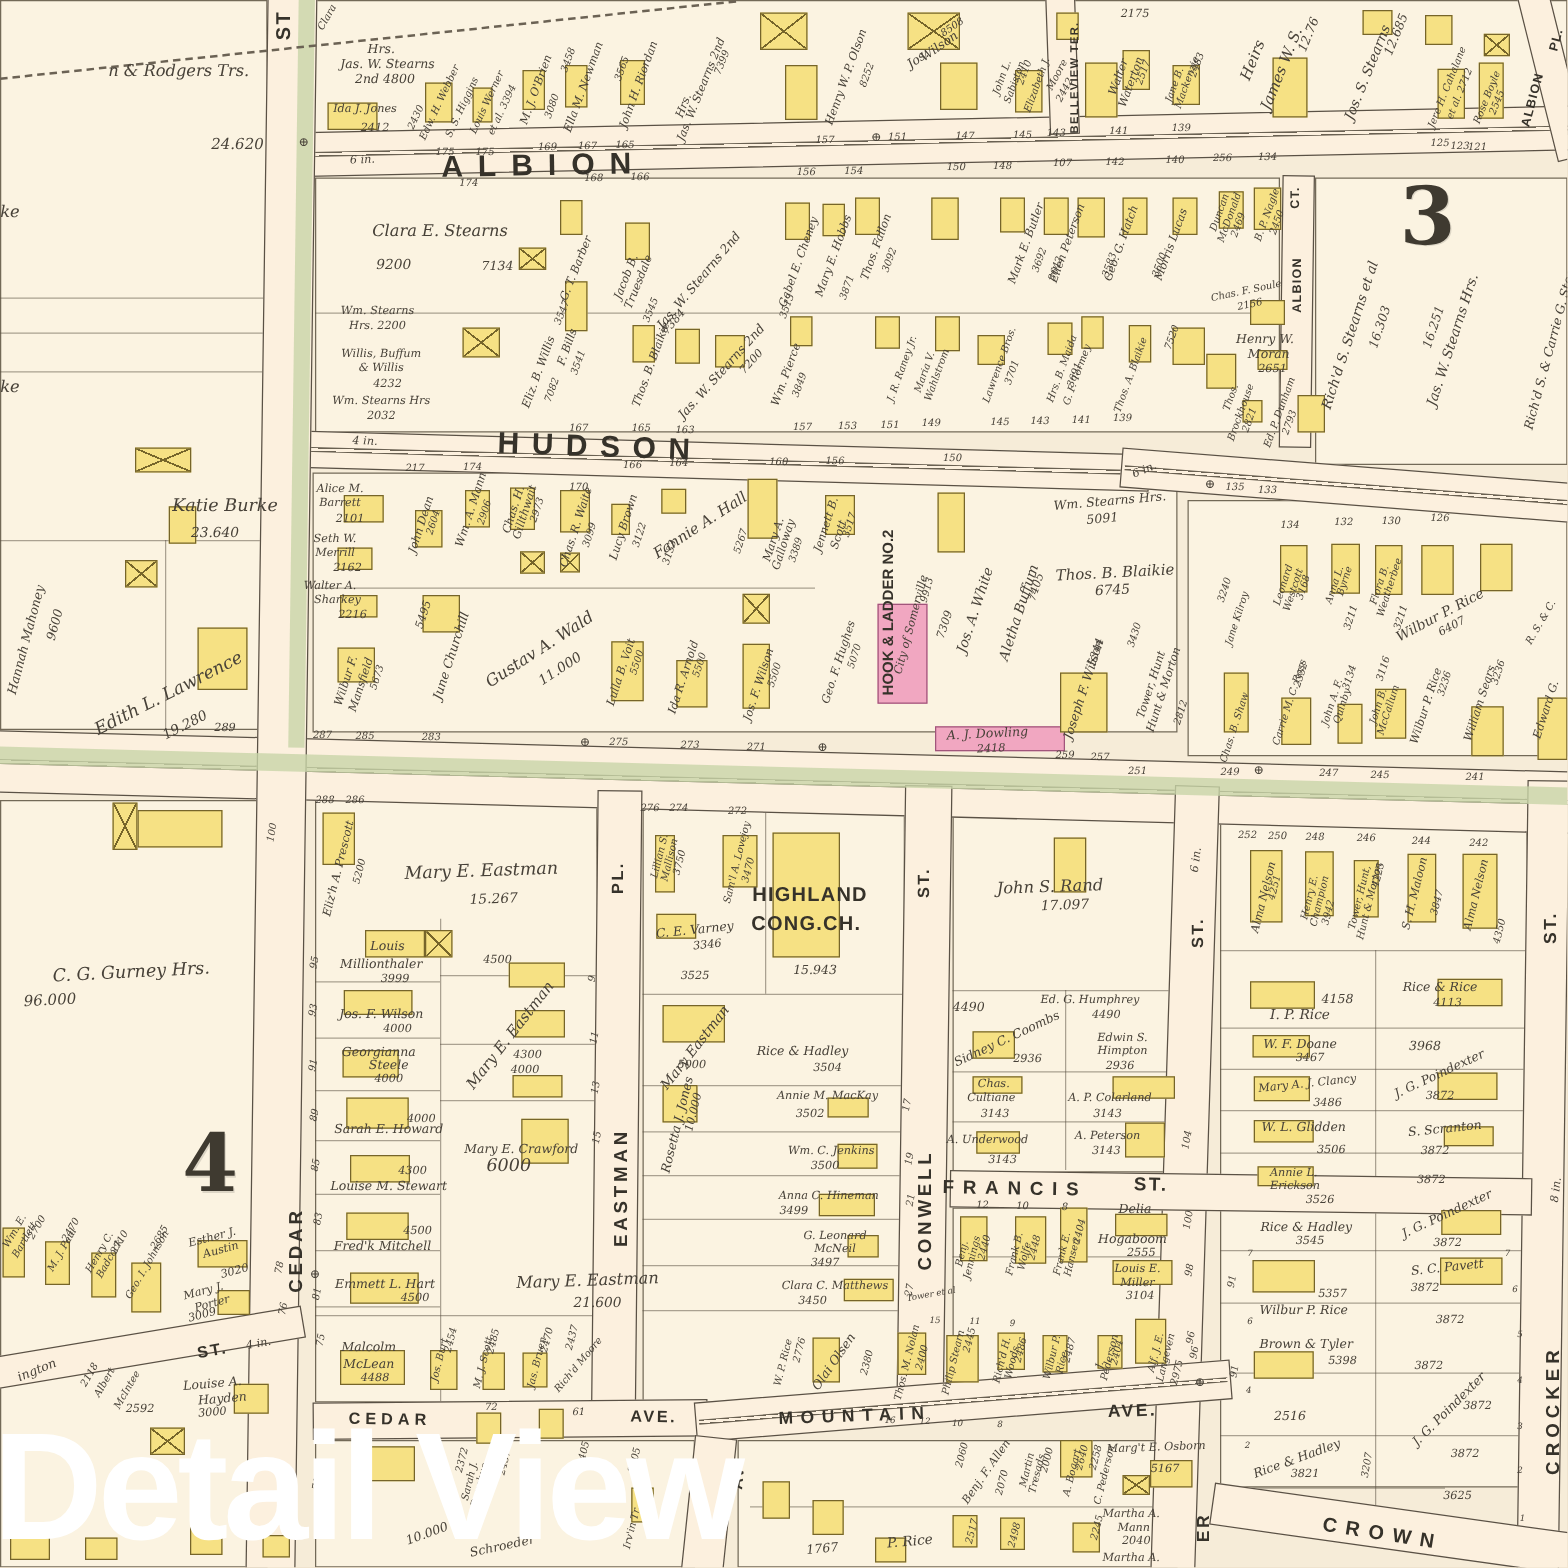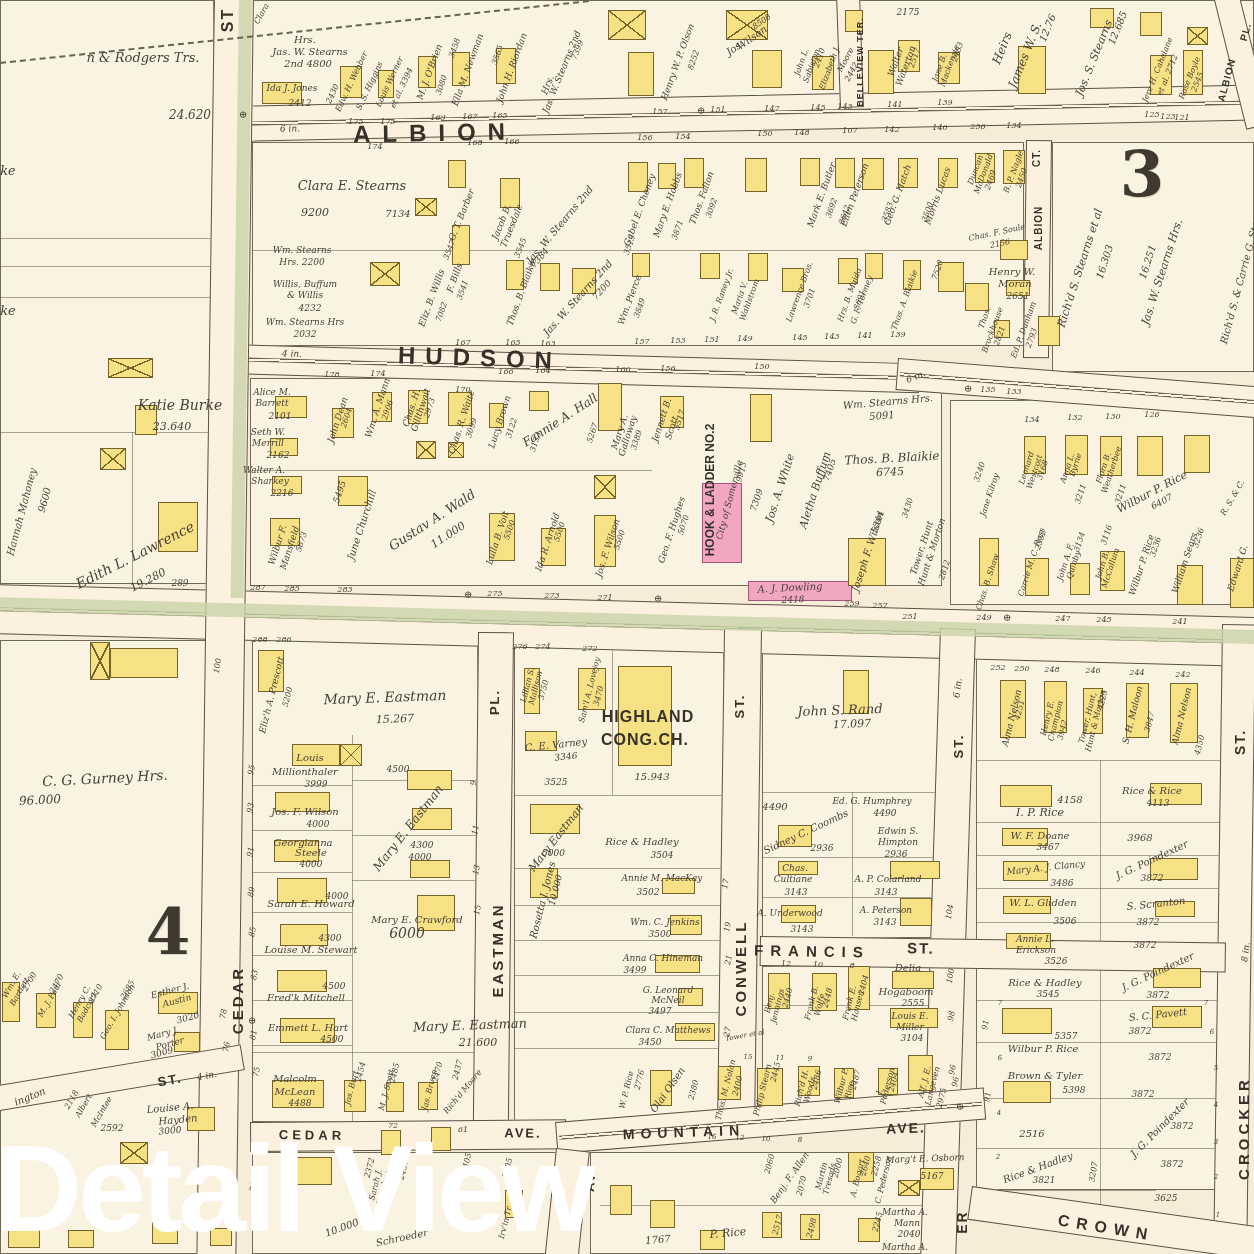--- a/index.html
+++ b/index.html
@@ -496,21 +496,21 @@
     <div class="lbl" style="left: 513px; top: 343px; font-size: 8px; transform: translate(-50%, -50%) rotate(0deg);">165</div>
     <div class="lbl" style="left: 548px; top: 344px; font-size: 8px; transform: translate(-50%, -50%) rotate(0deg);">163</div>
     <div class="lbl" style="left: 642px; top: 342px; font-size: 8px; transform: translate(-50%, -50%) rotate(0deg);">157</div>
     <div class="lbl" style="left: 678px; top: 341px; font-size: 8px; transform: translate(-50%, -50%) rotate(0deg);">153</div>
     <div class="lbl" style="left: 712px; top: 340px; font-size: 8px; transform: translate(-50%, -50%) rotate(0deg);">151</div>
     <div class="lbl" style="left: 745px; top: 339px; font-size: 8px; transform: translate(-50%, -50%) rotate(0deg);">149</div>
     <div class="lbl" style="left: 800px; top: 338px; font-size: 8px; transform: translate(-50%, -50%) rotate(0deg);">145</div>
     <div class="lbl" style="left: 832px; top: 337px; font-size: 8px; transform: translate(-50%, -50%) rotate(0deg);">143</div>
     <div class="lbl" style="left: 865px; top: 336px; font-size: 8px; transform: translate(-50%, -50%) rotate(0deg);">141</div>
     <div class="lbl" style="left: 898px; top: 335px; font-size: 8px; transform: translate(-50%, -50%) rotate(0deg);">139</div>
-    <div class="lbl" style="left: 332px; top: 375px; font-size: 8px; transform: translate(-50%, -50%) rotate(0deg);">178</div>
+    <div class="lbl" style="left: 332px; top: 375px; font-size: 8px; transform: translate(-50%, -50%) rotate(0deg);">217</div>
     <div class="lbl" style="left: 378px; top: 374px; font-size: 8px; transform: translate(-50%, -50%) rotate(0deg);">174</div>
     <div class="lbl" style="left: 463px; top: 390px; font-size: 8px; transform: translate(-50%, -50%) rotate(0deg);">170</div>
     <div class="lbl" style="left: 506px; top: 372px; font-size: 8px; transform: translate(-50%, -50%) rotate(0deg);">166</div>
     <div class="lbl" style="left: 543px; top: 371px; font-size: 8px; transform: translate(-50%, -50%) rotate(0deg);">164</div>
     <div class="lbl" style="left: 623px; top: 370px; font-size: 8px; transform: translate(-50%, -50%) rotate(0deg);">160</div>
     <div class="lbl" style="left: 668px; top: 369px; font-size: 8px; transform: translate(-50%, -50%) rotate(0deg);">156</div>
     <div class="lbl" style="left: 762px; top: 367px; font-size: 8px; transform: translate(-50%, -50%) rotate(0deg);">150</div>
     <div class="lbl" style="left: 272px; top: 392px; font-size: 9px; transform: translate(-50%, -50%) rotate(0deg);">Alice M.</div>
     <div class="lbl" style="left: 272px; top: 403px; font-size: 9px; transform: translate(-50%, -50%) rotate(0deg);">Barrett</div>
     <div class="lbl" style="left: 280px; top: 416px; font-size: 9px; transform: translate(-50%, -50%) rotate(0deg);">2101</div>

